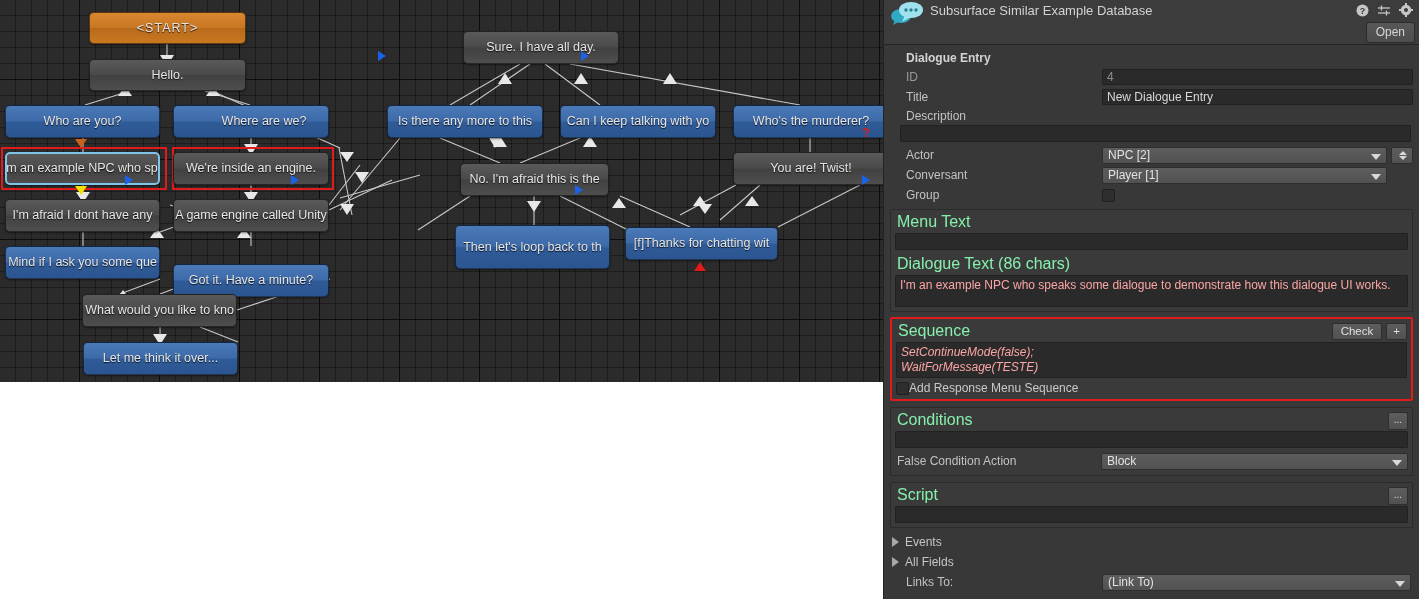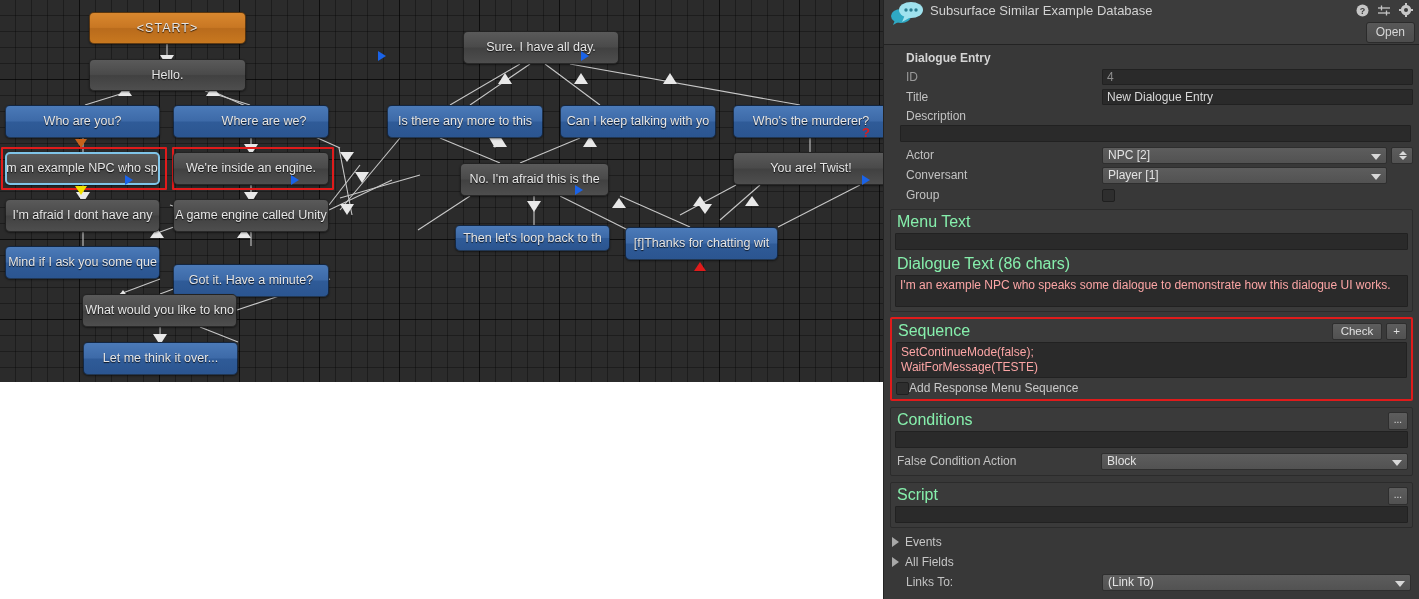--- a/index.html
+++ b/index.html
@@ -323,21 +323,21 @@
       <div class="node player" style="left: 733px; top: 105px; width: 156px; height: 33px;">Who's the murderer?</div>
       <div class="node npc selected" style="left: 5px; top: 152px; width: 155px; height: 33px;">I'm an example NPC who spe</div>
       <div class="node npc" style="left: 173px; top: 152px; width: 156px; height: 33px;">We're inside an engine.</div>
       <div class="node npc" style="left: 733px; top: 152px; width: 156px; height: 33px;">You are! Twist!</div>
       <div class="node npc" style="left: 463px; top: 31px; width: 156px; height: 33px;">Sure. I have all day.</div>
       <div class="node npc" style="left: 460px; top: 163px; width: 149px; height: 33px;">No. I'm afraid this is the</div>
       <div class="node npc" style="left: 5px; top: 199px; width: 155px; height: 33px;">I'm afraid I dont have any</div>
       <div class="node npc" style="left: 173px; top: 199px; width: 156px; height: 33px;">A game engine called Unity</div>
       <div class="node player" style="left: 5px; top: 246px; width: 155px; height: 33px;">Mind if I ask you some que</div>
       <div class="node player" style="left: 173px; top: 264px; width: 156px; height: 33px;">Got it. Have a minute?</div>
-      <div class="node player" style="left: 455px; top: 225px; width: 155px; height: 26px;">Then let's loop back to th</div>
+      <div class="node player" style="left: 455px; top: 225px; width: 155px; height: 44px;">Then let's loop back to th</div>
       <div class="node player" style="left: 625px; top: 227px; width: 153px; height: 33px;">[f]Thanks for chatting wit</div>
       <div class="node npc" style="left: 82px; top: 294px; width: 155px; height: 33px;">What would you like to kno</div>
       <div class="node player" style="left: 83px; top: 342px; width: 155px; height: 33px;">Let me think it over...</div>
       <div class="play-marker" style="left: 378px; top: 51px;"></div>
       <div class="play-marker" style="left: 581px; top: 51px;"></div>
       <div class="play-marker" style="left: 125px; top: 175px;"></div>
       <div class="play-marker" style="left: 291px; top: 175px;"></div>
       <div class="play-marker" style="left: 575px; top: 185px;"></div>
       <div class="play-marker" style="left: 862px; top: 175px;"></div>
       <div class="tri-marker down-orange" style="left: 75px; top: 139px;"></div>
@@ -435,21 +435,21 @@
       </div>
 
       <div class="box highlight" style="margin-top:5px;">
         <div class="box-hdr">
           <div class="box-lbl">Sequence</div>
           <div class="box-hdr-right">
             <div class="mini-btn">Check</div>
             <div class="mini-btn sq">+</div>
           </div>
         </div>
-        <div class="txtarea" style="min-height:32px;">SetContinueMode(false);
+        <div class="txtarea" style="min-height:32px;font-style:italic;">SetContinueMode(false);
 WaitForMessage(TESTE)</div>
         <div class="chk-row">
           <div class="cbox"></div>
           <div class="chk-lbl">Add Response Menu Sequence</div>
         </div>
       </div>
 
       <div class="box" style="margin-top:6px;">
         <div class="box-hdr">
           <div class="box-lbl">Conditions</div>

